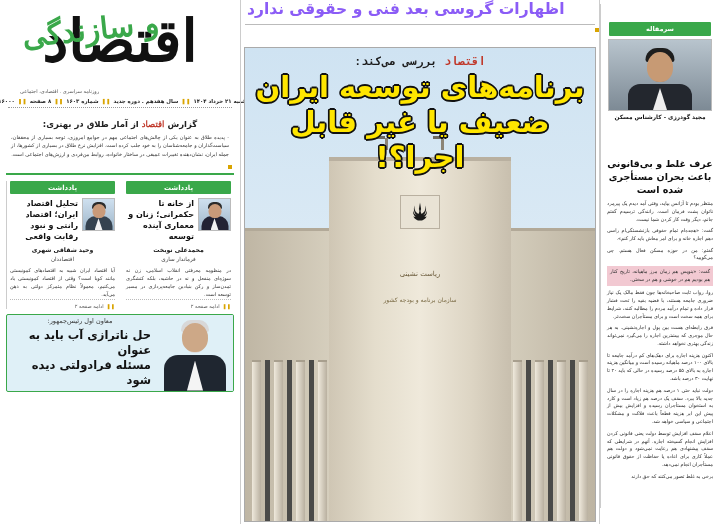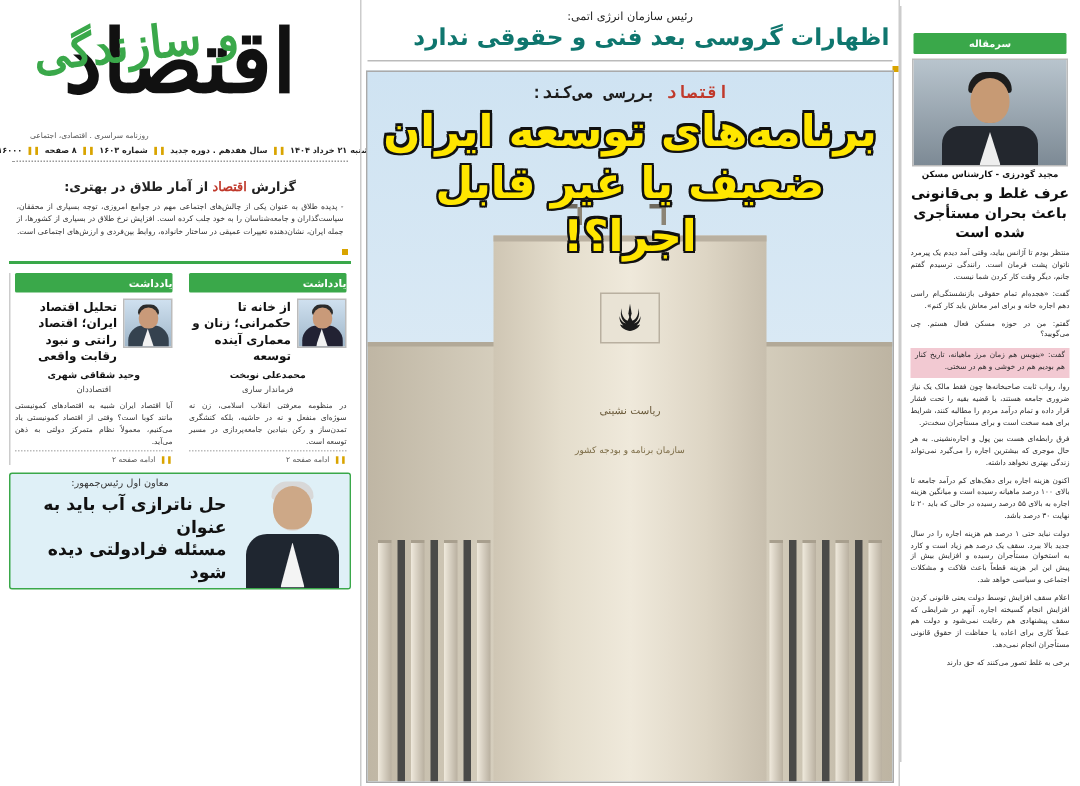--- a/index.html
+++ b/index.html
@@ -58,21 +58,21 @@
     padding:2px 5px 4px;
   }
   .sq{width:4px;height:4px;background:#d9a400;margin:3px 2px 4px;}
   .green-rule{height:2px;background:#3aa84a;margin:1px 0 6px;}
 
   
   .notes{display:flex;flex-direction:row-reverse;gap:5px;}
   .note{flex:1;display:flex;flex-direction:column;border-left:1px solid #ccc;padding:0 3px;}
   .note:last-child{border-left:none;}
   .note-tag{
-    background:#3aa84a;color:#fff;
+    background:#3aa84a;color:#fff;text-align:center;
     font-size:7px;font-weight:bold;padding:2.5px 0;border-radius:1px;margin-bottom:4px;
   }
   .note-head{display:flex;flex-direction:row-reverse;gap:4px;align-items:flex-start;}
   .note-title{
     flex:1;font-size:8px;font-weight:bold;line-height:11px;color:#111;text-align:right;
   }
   .note-photo{
     width:31px;height:31px;flex:0 0 31px;border:1px solid #bbb;overflow:hidden;position:relative;
     background:linear-gradient(#cfe0ef,#9fb6c9);
   }
@@ -101,21 +101,21 @@
   .pp-hair{position:absolute;left:50%;transform:translateX(-50%);top:5px;width:28px;height:12px;background:#d8d8d8;border-radius:14px 14px 3px 3px;}
   .pp-beard{position:absolute;left:50%;transform:translateX(-50%);top:24px;width:22px;height:14px;background:#dddddd;border-radius:0 0 11px 11px;}
   .pp-body{position:absolute;left:50%;transform:translateX(-50%);bottom:0;width:62px;height:36px;background:#1f2630;border-radius:14px 14px 0 0;}
   .pp-shirt{position:absolute;left:50%;transform:translateX(-50%);bottom:0;width:16px;height:30px;background:#f4f4f4;clip-path:polygon(50% 0,100% 100%,0 100%);}
 
   
   .centercol{width:360px;height:524px;position:relative;box-sizing:border-box;
     border-right:1px solid #ccc;border-left:1px solid #ccc;}
   .top-kicker{text-align:center;font-size:7.5px;color:#222;padding:6px 0 1px;}
   .top-head{
-    text-align:right;font-size:15.5px;font-weight:bold;color:#0f766e;
+    text-align:left;font-size:15.5px;font-weight:bold;color:#8b5cf6;
     padding:0 6px 5px;line-height:19px;letter-spacing:-.3px;
   }
   .top-rule{height:1px;background:#bbb;margin:0 4px 3px;}
   .sq-left{width:4px;height:4px;background:#d9a400;margin:0 0 2px 4px;}
 
   .photo{
     position:absolute;left:3px;right:3px;top:47px;bottom:2px;
     overflow:hidden;border:1px solid #aaa;background:#cfe2f0;
   }
   .sky{position:absolute;inset:0;background:linear-gradient(#cfe3f2 0%,#dbeaf5 45%,#e7eef4 100%);}
@@ -170,21 +170,21 @@
   .ed-photo{
     margin:3px 3px 0;height:70px;border:1px solid #bbb;position:relative;overflow:hidden;
     background:linear-gradient(#b8c4cd,#7d8a95);
   }
   .ed-head{position:absolute;left:50%;transform:translateX(-50%);top:12px;width:26px;height:30px;background:#c79a74;border-radius:50% 50% 46% 46%;}
   .ed-hair{position:absolute;left:50%;transform:translateX(-50%);top:8px;width:29px;height:14px;background:#1d1d1d;border-radius:15px 15px 3px 3px;}
   .ed-beard{position:absolute;left:50%;transform:translateX(-50%);top:28px;width:22px;height:14px;background:#3a2c22;border-radius:0 0 11px 11px;opacity:.55;}
   .ed-body{position:absolute;left:50%;transform:translateX(-50%);bottom:0;width:64px;height:26px;background:#23272e;border-radius:12px 12px 0 0;}
   .ed-shirt{position:absolute;left:50%;transform:translateX(-50%);bottom:0;width:14px;height:22px;background:#eee;clip-path:polygon(50% 0,100% 100%,0 100%);}
   .ed-byline{text-align:center;font-size:5.8px;font-weight:bold;color:#111;padding:3px 0 3px;}
-  .ed-title{text-align:center;font-size:9.5px;font-weight:bold;line-height:13px;color:#0d0d0d;padding:0 2px 4px;}
+  .ed-title{text-align:center;font-size:9.5px;font-weight:bold;line-height:13px;color:#0d0d0d;padding:0 2px 4px;margin-top:34px;}
   .ed-body-txt{font-size:4.9px;line-height:7.9px;color:#2b2b2b;text-align:justify;padding:0 2px;}
   .ed-body-txt p{margin:0 0 3.5px;}
   .ed-quote{background:#f2c9d2;padding:2px 3px;margin:0 0 3.5px;}
   .col-divider{position:absolute;top:4px;bottom:4px;left:0;width:1px;background:#ccc;}
 </style>
 </head>
 <body>
 
 <div class="page">
 
@@ -276,21 +276,20 @@
         <div class="pp-shirt"></div>
         <div class="pp-beard"></div>
         <div class="pp-hair"></div>
         <div class="pp-head"></div>
       </div>
     </div>
 
   </div>
 
   <div class="centercol">
-    <div class="top-kicker">رئیس سازمان انرژی اتمی:</div>
     <div class="top-head">اظهارات گروسی بعد فنی و حقوقی ندارد</div>
     <div class="top-rule"></div>
     <div class="sq-left"></div>
 
     <div class="photo">
       <div class="sky"></div>
       <div class="bld-left"></div>
       <div class="bld-right"></div>
       <div class="cornice2"></div>
       <div class="bld-main"></div>

